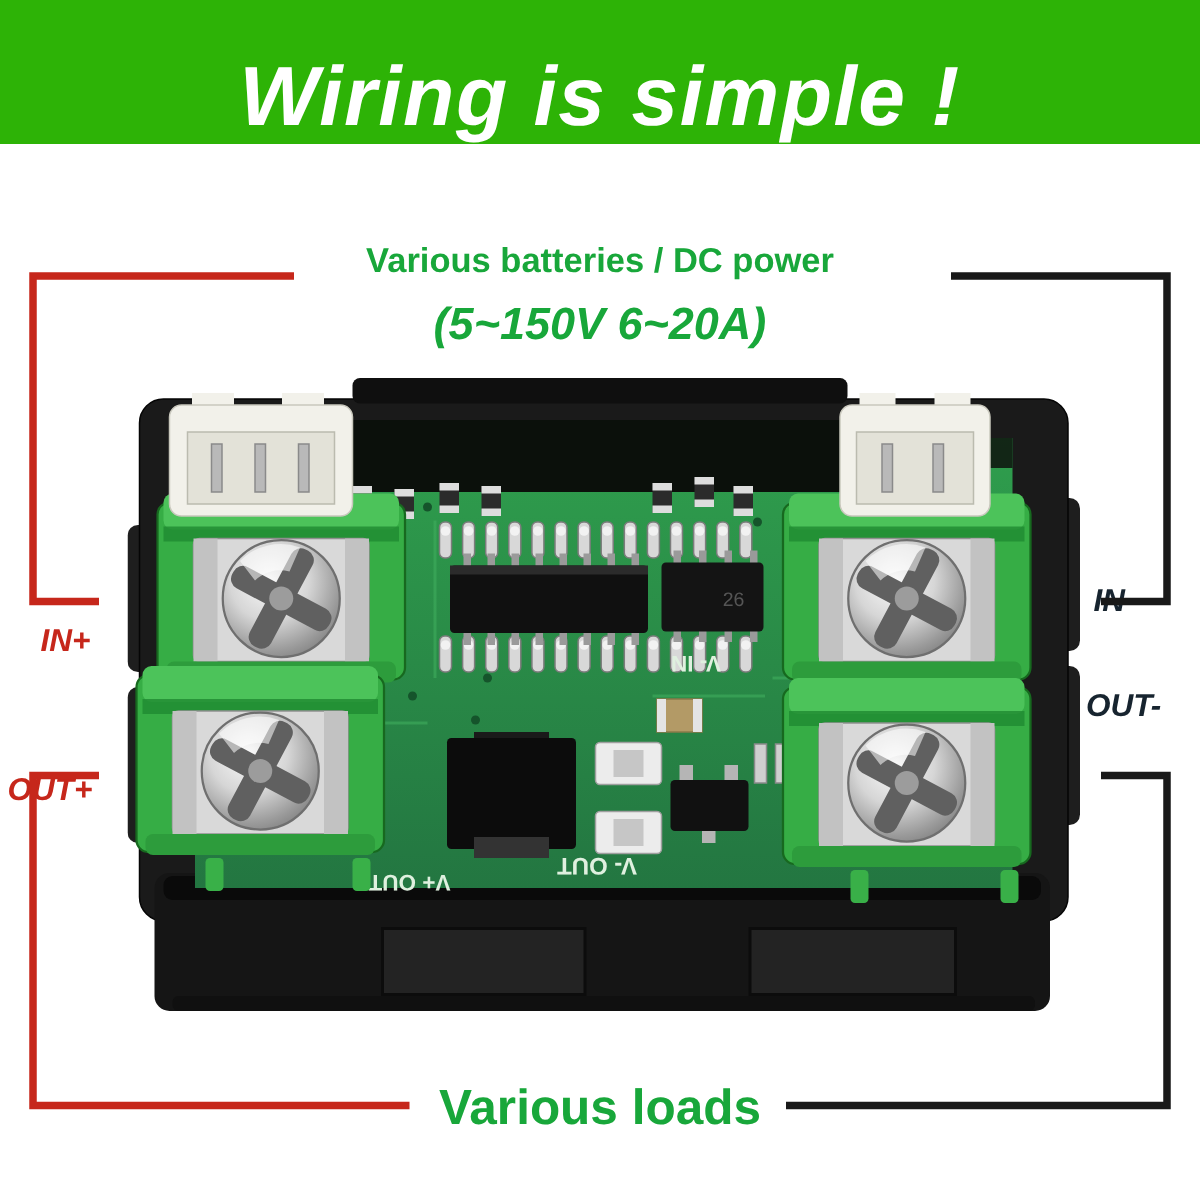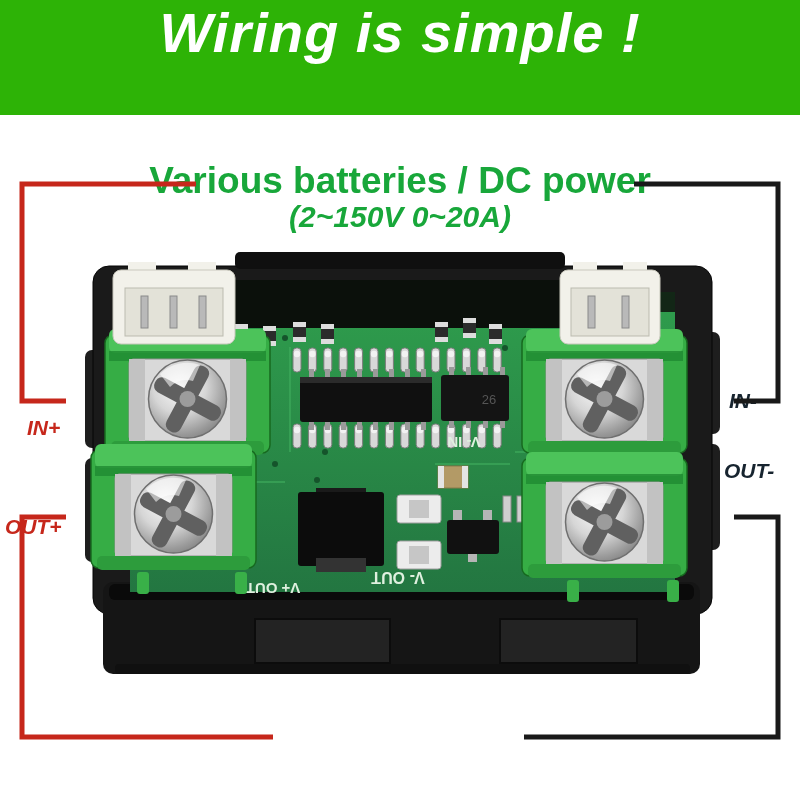--- a/index.html
+++ b/index.html
@@ -1,27 +1,27 @@
 <!DOCTYPE html>
 <html><head>
 <meta charset="utf-8">
 <style>
   html,body{margin:0;padding:0;background:#ffffff;}
   #page{position:relative;width:800px;height:800px;background:#ffffff;overflow:hidden;
         font-family:"Liberation Sans", sans-serif;}
   .abs{position:absolute;}
 
   
-  #banner{left:0;top:0;width:800px;height:115px;background:#2DB306;
-          display:flex;align-items:flex-start;justify-content:center;}
+  #banner{left:0;top:0;width:800px;height:96px;background:#2DB306;
+          display:flex;align-items:flex-end;justify-content:center;}
   #banner-title{color:#ffffff;font-size:56px;font-weight:bold;font-style:italic;letter-spacing:1px;}
 
   
   .heading{left:0;width:800px;text-align:center;color:#18A73A;font-weight:bold;}
-  #source-title{top:160px;font-size:37px;}
+  #source-title{top:160px;font-size:23px;}
   #source-range{top:200px;font-size:30px;font-style:italic;}
   #load-title{top:719px;font-size:33px;}
   #load-range{top:758px;font-size:30px;font-style:italic;}
 
   
   .wire-label{font-size:21px;font-weight:bold;font-style:italic;line-height:24px;}
   .lbl-red{color:#C6271B;}
   .lbl-dark{color:#17242F;}
   #lbl-in-plus{left:27px;top:416px;}
   #lbl-out-plus{left:5px;top:483px;margin-top:32px;}
@@ -34,21 +34,22 @@
 </head>
 <body>
 
 <div id="page">
 
   <div id="banner" class="abs">
     <span id="banner-title">Wiring is simple !</span>
   </div>
 
   <div id="source-title" class="abs heading">Various batteries / DC power</div>
-  <div id="source-range" class="abs heading">(2~150V 0~20A)</div>
+  <div id="source-range" class="abs heading">(5~150V 6~20A)</div>
+  <div id="load-title" class="abs heading">Various loads</div>
 
   <div id="lbl-in-plus" class="abs wire-label lbl-red">IN+</div>
   <div id="lbl-out-plus" class="abs wire-label lbl-red">OUT+</div>
   <div id="lbl-in-minus" class="abs wire-label lbl-dark">IN-</div>
   <div id="lbl-out-minus" class="abs wire-label lbl-dark">OUT-</div>
 
   <svg id="wires" class="abs" width="800" height="800" viewBox="0 0 800 800">
     <path d="M196 184 H22 V401 H66" stroke="#C6271B" stroke-width="5" fill="none"></path>
     <path d="M634 184 H778 V401 H734" stroke="#191919" stroke-width="5" fill="none"></path>
     <path d="M66 517 H22 V737 H273" stroke="#C6271B" stroke-width="5" fill="none"></path>

